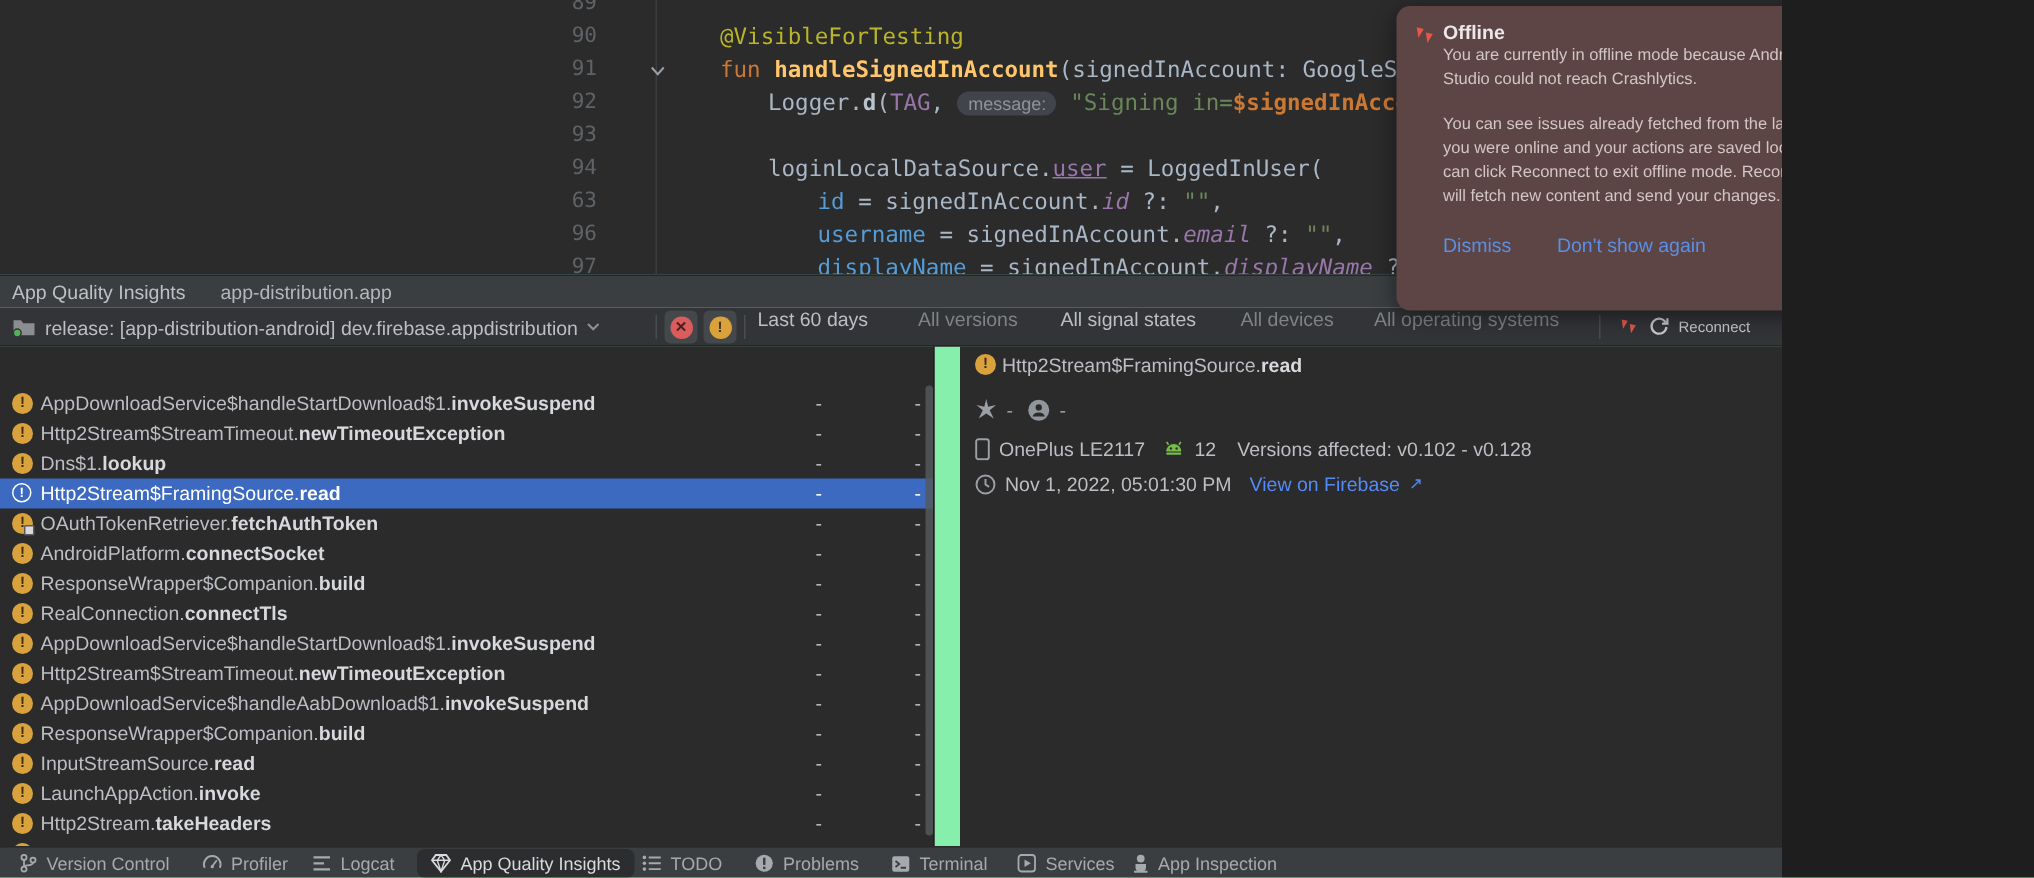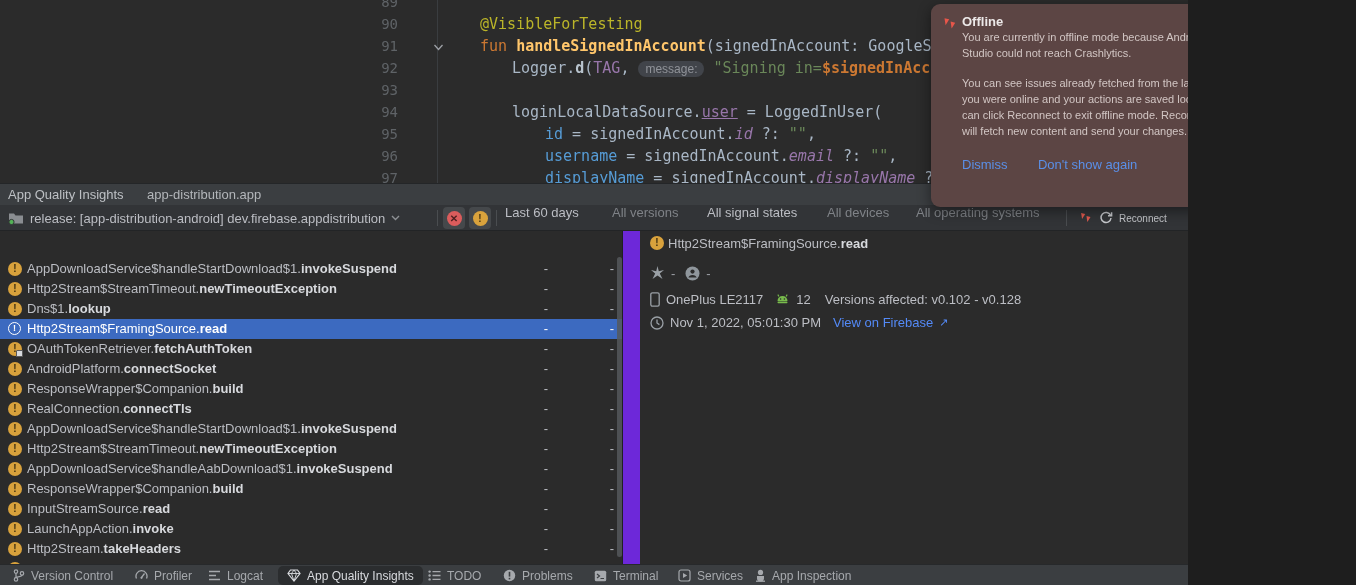--- a/index.html
+++ b/index.html
@@ -1,17 +1,17 @@
 <!DOCTYPE html>
 <html><head>
 <meta charset="utf-8">
 <style>
   * { margin:0; padding:0; box-sizing:border-box; }
   body { background:#1e1e1e; font-family:"Liberation Sans",sans-serif; }
-  .screen { position:relative; width:1188px; height:585px; background:#6d28d9; overflow:hidden; }
+  .screen { position:relative; width:1188px; height:585px; background:#86efac; overflow:hidden; }
 
   
   .editor { position:absolute; left:0; top:0; width:1356px; height:183px; background:#2b2b2b; overflow:hidden; }
   .gutter-line { position:absolute; left:437px; top:0; bottom:0; width:1px; background:#3a3d40; }
   .code-line { position:absolute; left:0; width:1356px; height:22px; font-family:"DejaVu Sans Mono",monospace; font-size:15px; line-height:22px; white-space:pre; }
   .code-line .lnum { position:absolute; left:340px; width:58px; text-align:right; color:#5f6367; font-size:14px; }
   .code-line .code { position:absolute; white-space:pre; }
   .code-line .tail { position:absolute; color:#a9b7c6; }
   .fold-icon { position:absolute; left:433px; }
   .c-annotation { color:#bbb529; }
@@ -99,21 +99,21 @@
     <div class="gutter-line"></div>
     <div id="editor-lines">
         <div class="code-line" style="top: -9px;"><span class="lnum">89</span></div>
         <div class="code-line" style="top: 13px;"><span class="lnum">90</span><span class="code" style="left: 480px;"><span class="c-annotation">@VisibleForTesting</span></span></div>
         <div class="code-line" style="top: 35px;"><span class="lnum">91</span><span class="fold-icon" style="top: 0px;"><svg width="11" height="7" viewBox="0 0 11 7">
               <path d="M1.5 1 L5.5 5.5 L9.5 1" fill="none" stroke="#9da0a6" stroke-width="1.3"></path>
             </svg></span><span class="code" style="left: 480px;"><span class="c-keyword">fun </span><span class="c-func">handleSignedInAccount</span><span class="c-plain">(signedInAccount: GoogleSignInA</span></span><span class="tail" style="left: 1243px;">) {</span></div>
         <div class="code-line" style="top: 57px;"><span class="lnum">92</span><span class="code" style="left: 512px;"><span class="c-plain">Logger.</span><span class="c-funcall">d</span><span class="c-plain">(</span><span class="c-prop">TAG</span><span class="c-plain">, </span><span class="c-hint">message:</span><span class="c-string"> "Signing in=</span><span class="c-tmpl">$signedInAccount</span><span class="c-string">"</span><span class="c-plain">)</span></span></div>
         <div class="code-line" style="top: 79px;"><span class="lnum">93</span></div>
         <div class="code-line" style="top: 101px;"><span class="lnum">94</span><span class="code" style="left: 512px;"><span class="c-plain">loginLocalDataSource.</span><span class="c-propu">user</span><span class="c-plain"> = LoggedInUser(</span></span></div>
-        <div class="code-line" style="top: 123px;"><span class="lnum">95</span><span class="code" style="left: 545px;"><span class="c-named">id</span><span class="c-plain"> = signedInAccount.</span><span class="c-propi">id</span><span class="c-plain"> ?: </span><span class="c-string">""</span><span class="c-plain">,</span></span></div>
+        <div class="code-line" style="top: 123px;"><span class="lnum">63</span><span class="code" style="left: 545px;"><span class="c-named">id</span><span class="c-plain"> = signedInAccount.</span><span class="c-propi">id</span><span class="c-plain"> ?: </span><span class="c-string">""</span><span class="c-plain">,</span></span></div>
         <div class="code-line" style="top: 145px;"><span class="lnum">96</span><span class="code" style="left: 545px;"><span class="c-named">username</span><span class="c-plain"> = signedInAccount.</span><span class="c-propi">email</span><span class="c-plain"> ?: </span><span class="c-string">""</span><span class="c-plain">,</span></span></div>
         <div class="code-line" style="top: 167px;"><span class="lnum">97</span><span class="code" style="left: 545px;"><span class="c-named">displayName</span><span class="c-plain"> = signedInAccount.</span><span class="c-propi">displayName</span><span class="c-plain"> ?: </span><span class="c-string">""</span></span></div>
       </div>
   </div>
 
   <div class="popup">
     <span class="popup-icon">
       <svg width="17" height="17" viewBox="0 0 17 17">
           <path d="M3.5 2.2 L8.2 3.3 L4.6 9.2 Z" fill="#e8564a"></path>
           <path d="M9.6 5.6 L14.2 6.7 L10.6 12.6 Z" fill="#e8564a"></path>

